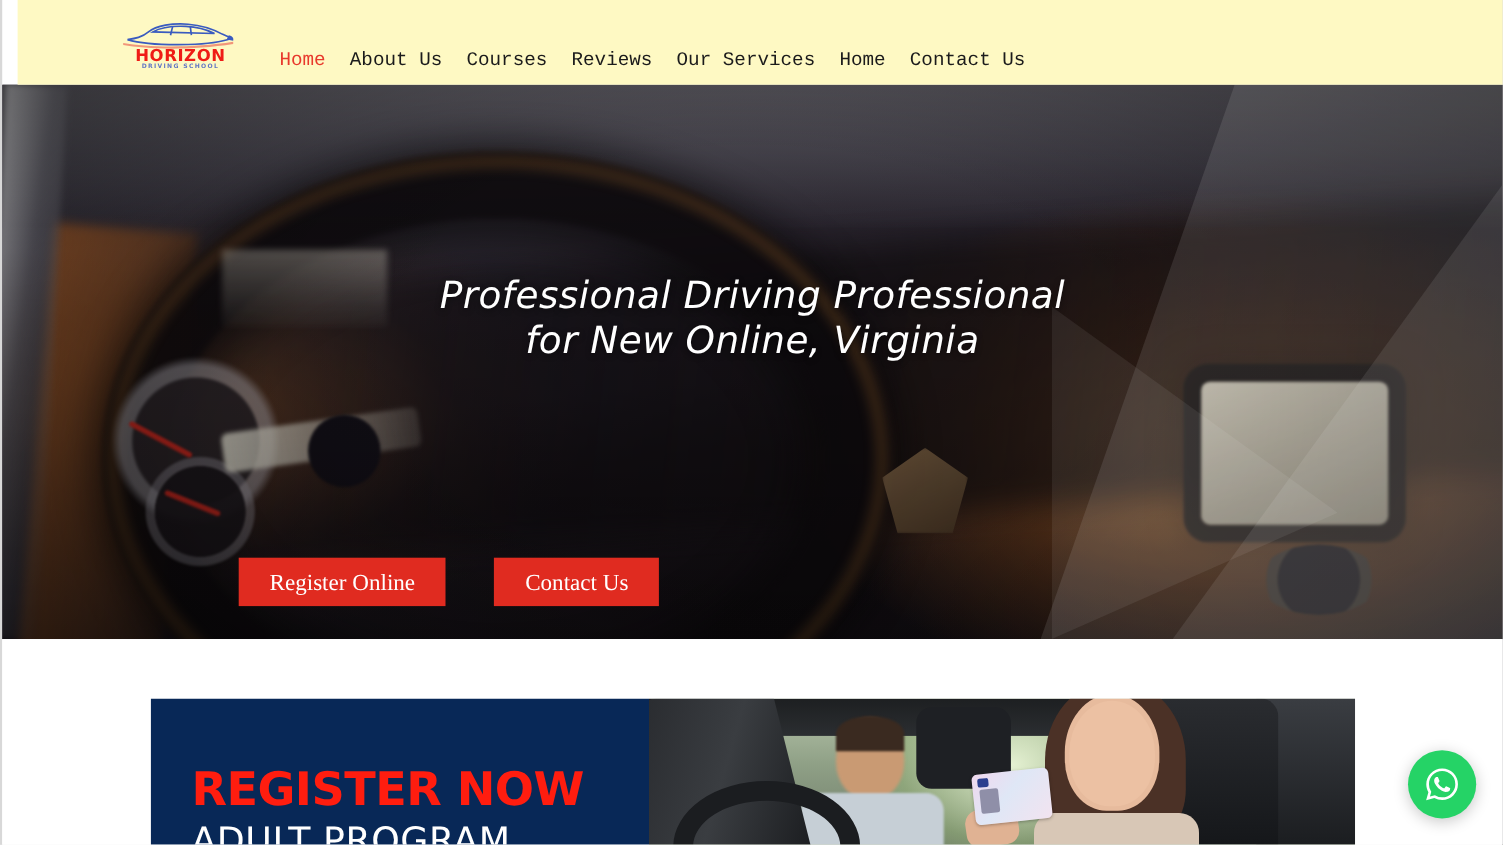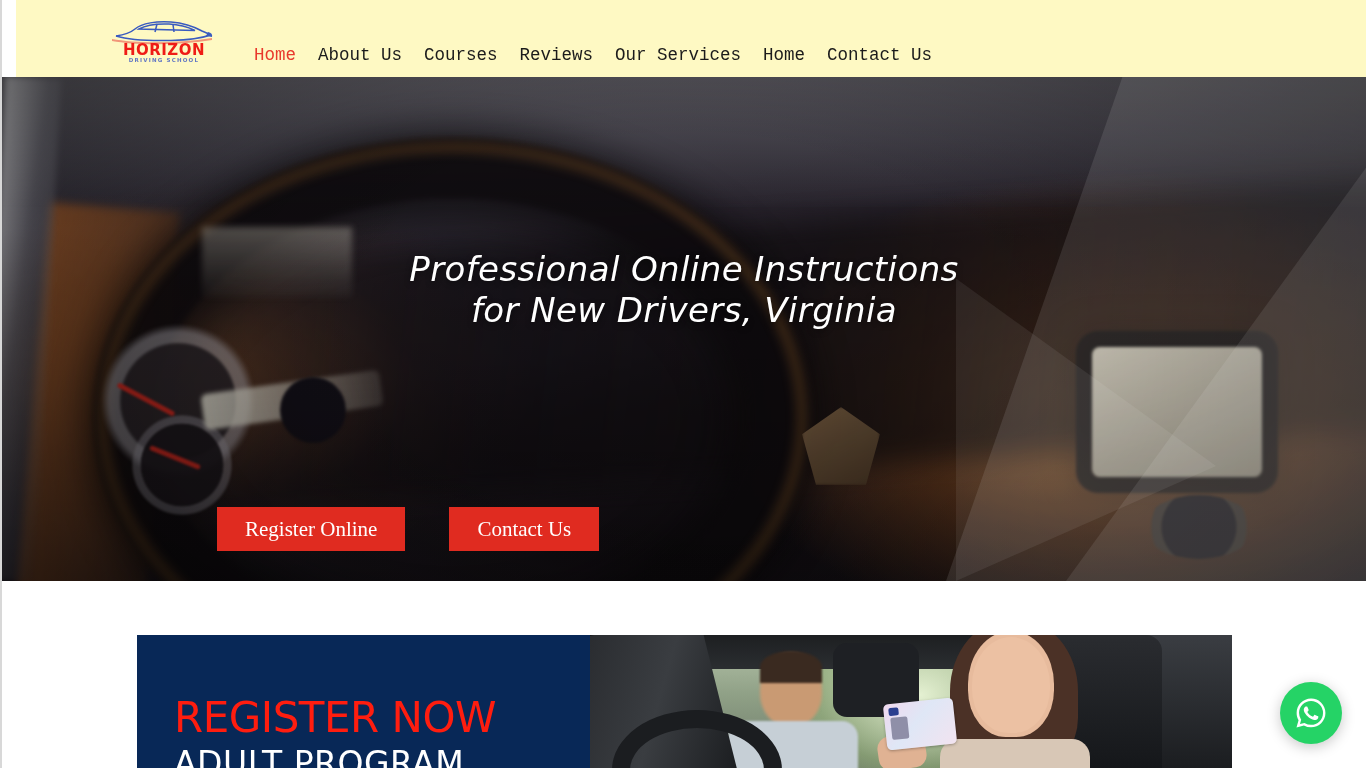--- a/index.html
+++ b/index.html
@@ -195,21 +195,21 @@
   .register-card{
     position:absolute; left:135px; top:54px; width:1095px; height:133px;
     display:flex; overflow:hidden;
   }
   .register-left{
     width:453px; background:#082857; position:relative; flex:0 0 auto;
   }
   .reg-title{
     position:absolute; left:37px; top:62px;
     font-family:"DejaVu Sans", sans-serif;
-    font-size:42px; font-weight:normal; color:#ff1d0f;
+    font-size:42px; font-weight:bold; color:#ff1d0f;
     letter-spacing:-.5px; line-height:1;text-align:center;
   }
   .reg-sub{
     position:absolute; left:37px; top:112px;
     font-family:"DejaVu Sans", sans-serif;
     font-size:33px; font-weight:400; color:#ffffff;
     letter-spacing:.5px; line-height:1;
   }
   .register-right{
     flex:1 1 auto; position:relative; overflow:hidden;
@@ -368,22 +368,22 @@
     <div class="hp-pillar"></div>
     <div class="hp-vign"></div>
   </div>
 
   <div class="hero-shape-a"></div>
   <div class="hero-shape-b"></div>
   <div class="hero-shape-c"></div>
 
   <div class="hero-inner">
     <h1 class="hero-title">
-      <span class="ln">Professional Online Instructions</span>
-      <span class="ln">for New Drivers, Virginia</span>
+      <span class="ln">Professional Driving Professional</span>
+      <span class="ln">for New Online, Virginia</span>
     </h1>
 
     <div class="hero-buttons">
       <a class="btn" href="#">Register Online</a>
       <a class="btn" href="#">Contact Us</a>
     </div>
   </div>
 
 </section>
 

